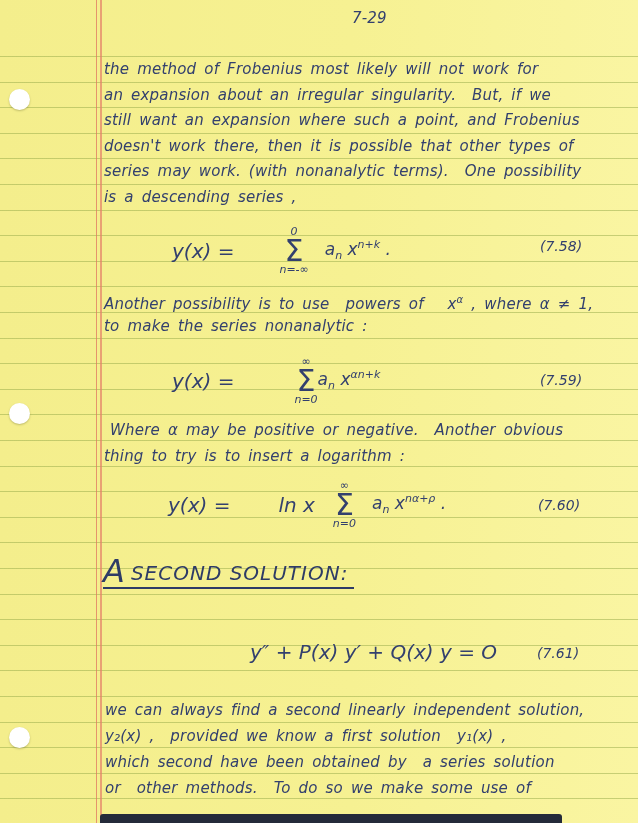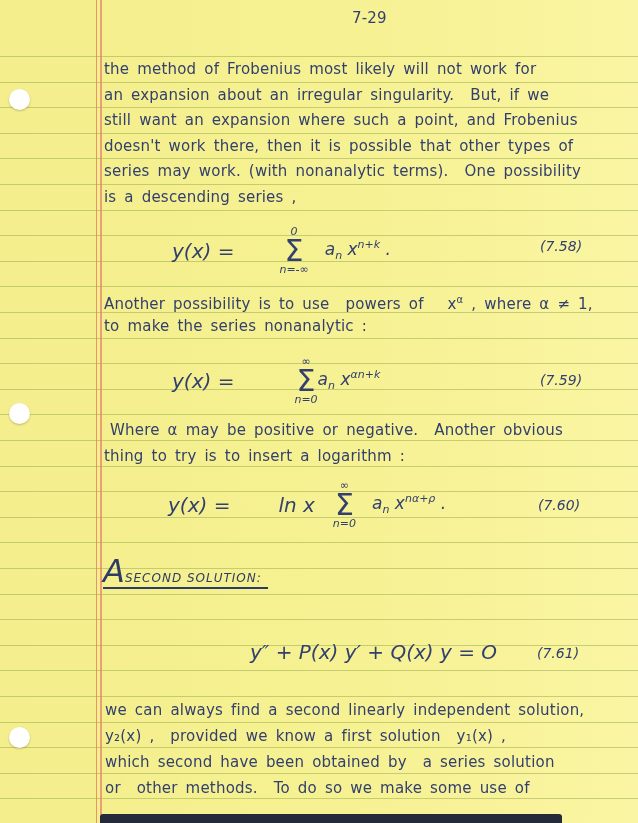--- a/index.html
+++ b/index.html
@@ -15,41 +15,41 @@
     background:repeating-linear-gradient(180deg,
       rgba(148,168,72,.50) 0px, rgba(148,168,72,.50) 1px,
       transparent 1px, transparent 25.6px);
     pointer-events:none;
   }
   .margin-a{position:absolute;top:0;bottom:0;left:96px;width:1px;background:rgba(224,118,96,.75);}
   .margin-b{position:absolute;top:0;bottom:0;left:100px;width:2px;background:rgba(228,128,106,.70);}
   .hole{position:absolute;left:9px;width:21px;height:21px;border-radius:50%;
         background:#ffffff;box-shadow:0 1px 2px rgba(90,90,40,.35);}
   .hw{
-    position:absolute;color:#33406e;
+    position:absolute;color:#33406e;font-style:italic;
     font-size:15px;letter-spacing:.2px;word-spacing:3px;
     white-space:pre;line-height:20px;
   }
   .date{font-size:15px;}
   .sup{font-size:10px;vertical-align:super;}
   .eqrow{display:flex;align-items:center;font-style:italic;color:#33406e;}
   .eqrow .lhs{font-size:20px;}
   .sum{display:inline-flex;flex-direction:column;align-items:center;line-height:1;}
   .sum .lim{font-size:11px;font-style:italic;}
   .sum .sg{font-size:30px;line-height:.9;font-style:normal;}
   .term{font-size:17px;}
   .term .tsub{font-size:11px;vertical-align:sub;}
   .term .tsup{font-size:11px;vertical-align:super;}
   .eqnum{position:absolute;color:#33406e;font-style:italic;font-size:14px;white-space:pre;}
   .heading{
     position:absolute;color:#2e3b66;display:flex;align-items:flex-end;
     border-bottom:2px solid #2e3b66;padding:0 6px 2px 0;
   }
   .heading .cap{font-size:32px;line-height:.85;font-style:italic;}
-  .heading .rest{font-size:12px;letter-spacing:1px;font-style:italic;}
+  .heading .rest{font-size:20px;letter-spacing:1px;margin-left:6px;font-style:italic;}
   .scan-bar{position:absolute;left:100px;width:462px;height:9px;bottom:0;
             background:#242a3a;border-radius:3px 3px 0 0;}
 </style>
 </head>
 <body>
 
 <div class="page">
   <div class="rules"></div>
   <div class="margin-a"></div>
   <div class="margin-b"></div>

